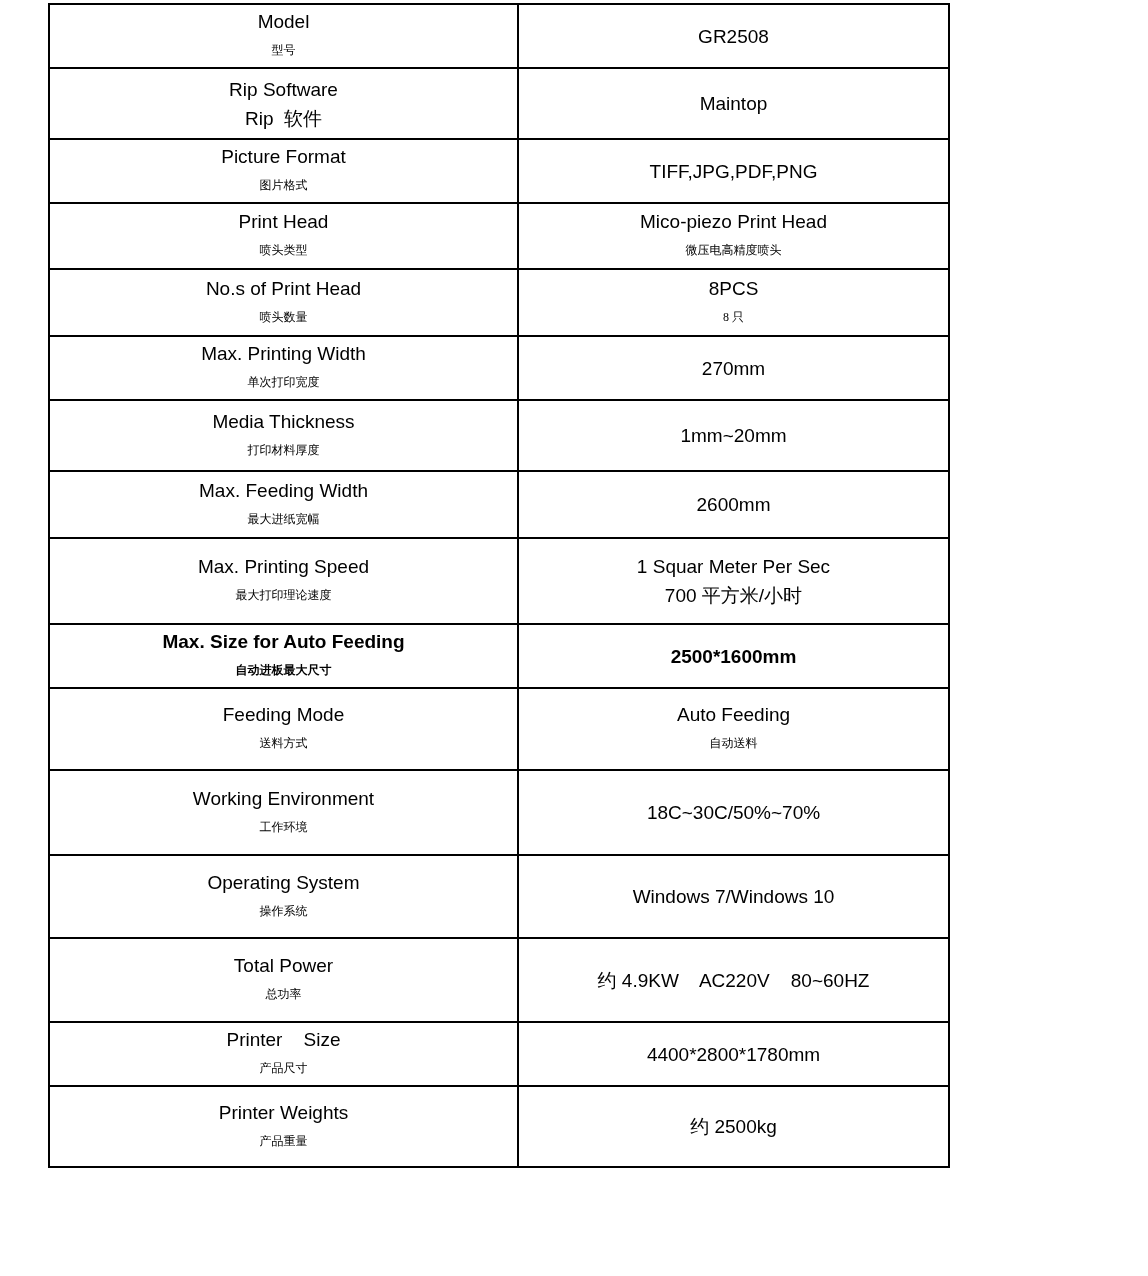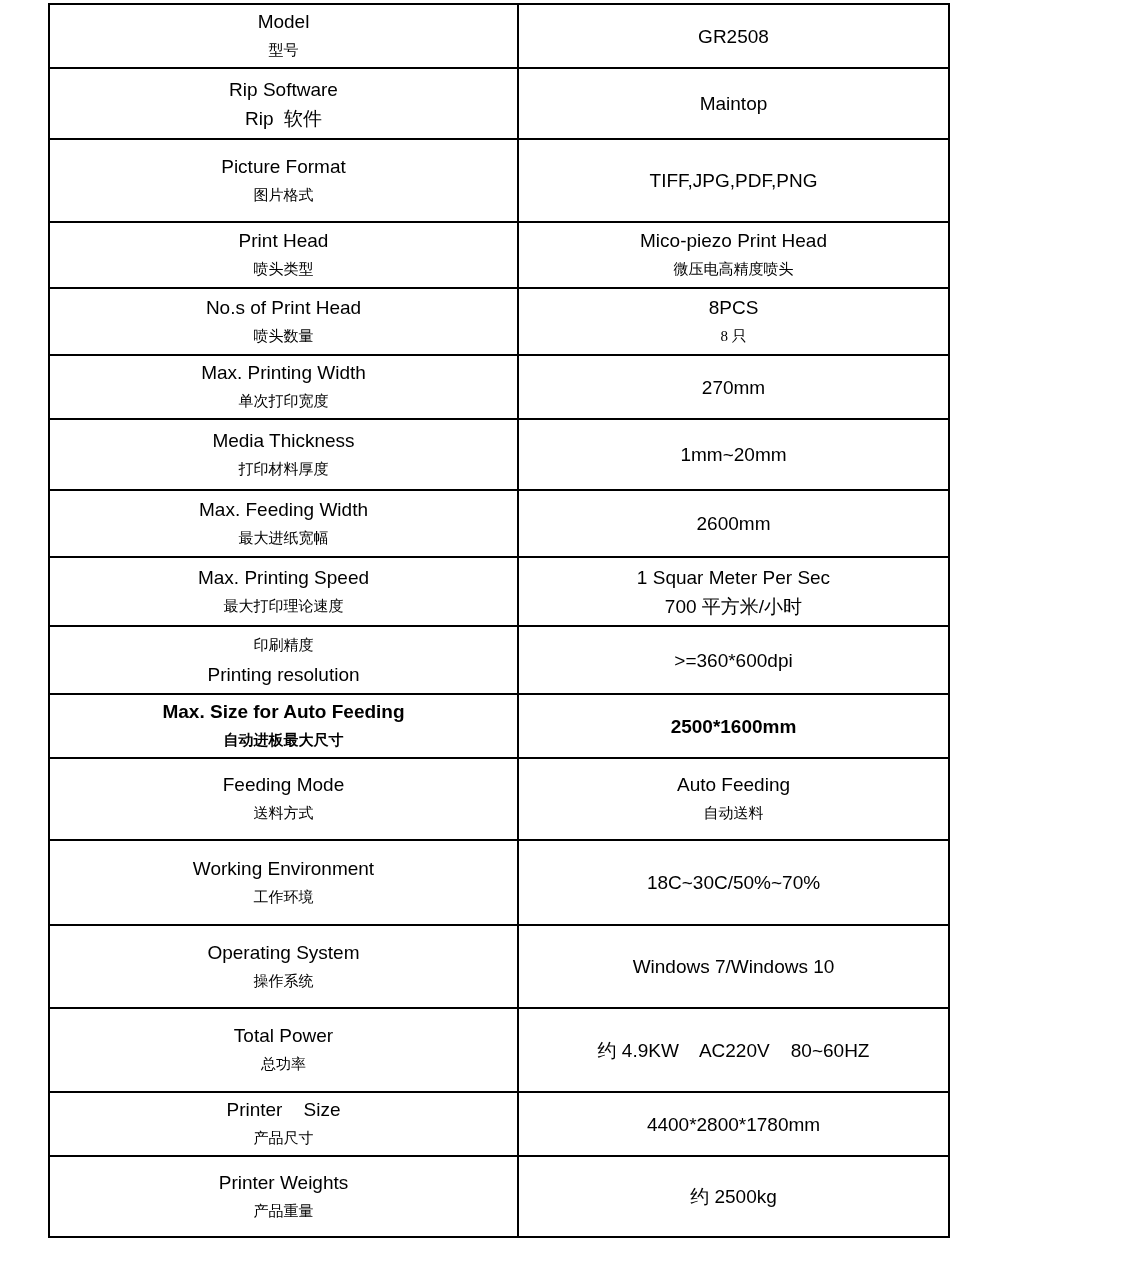--- a/index.html
+++ b/index.html
@@ -32,21 +32,21 @@
     color: #000000;
     padding: 2px 4px;
   }
   .line {
     font-size: 19px;
     line-height: 29px;
     white-space: pre-wrap;
     color: #000000;
   }
   .line.cn {
-    font-size: 15px;
+    font-size: 12px;
     font-family: "Liberation Serif", "DejaVu Serif", serif;
   }
 </style>
 </head>
 <body>
 
 <div class="page">
   <table class="spec">
     <colgroup>
       <col style="width:469px">
@@ -66,21 +66,21 @@
   <tr style="height: 71px;">
     <td class="label-cell">
             <div class="line">Rip Software</div>
             <div class="line">Rip  软件</div>
           </td>
     <td class="value-cell">
             <div class="line">Maintop</div>
           </td>
   </tr>
 
-  <tr style="height: 83px;">
+  <tr style="height: 64px;">
     <td class="label-cell">
             <div class="line">Picture Format</div>
             <div class="line cn">图片格式</div>
           </td>
     <td class="value-cell">
             <div class="line">TIFF,JPG,PDF,PNG</div>
           </td>
   </tr>
 
   <tr style="height: 66px;">
@@ -128,40 +128,31 @@
   <tr style="height: 67px;">
     <td class="label-cell">
             <div class="line">Max. Feeding Width</div>
             <div class="line cn">最大进纸宽幅</div>
           </td>
     <td class="value-cell">
             <div class="line">2600mm</div>
           </td>
   </tr>
 
-  <tr style="height: 69px;">
+  <tr style="height: 86px;">
     <td class="label-cell">
             <div class="line">Max. Printing Speed</div>
             <div class="line cn">最大打印理论速度</div>
           </td>
     <td class="value-cell">
             <div class="line">1 Squar Meter Per Sec</div>
             <div class="line">700 平方米/小时</div>
           </td>
   </tr>
 
-  <tr style="height: 68px;">
-    <td class="label-cell">
-            <div class="line cn">印刷精度</div>
-            <div class="line">Printing resolution</div>
-          </td>
-    <td class="value-cell">
-            <div class="line">&gt;=360*600dpi</div>
-          </td>
-  </tr>
 
   <tr style="height: 52px; font-weight: bold;">
     <td class="label-cell">
             <div class="line">Max. Size for Auto Feeding</div>
             <div class="line cn">自动进板最大尺寸</div>
           </td>
     <td class="value-cell">
             <div class="line">2500*1600mm</div>
           </td>
   </tr>

